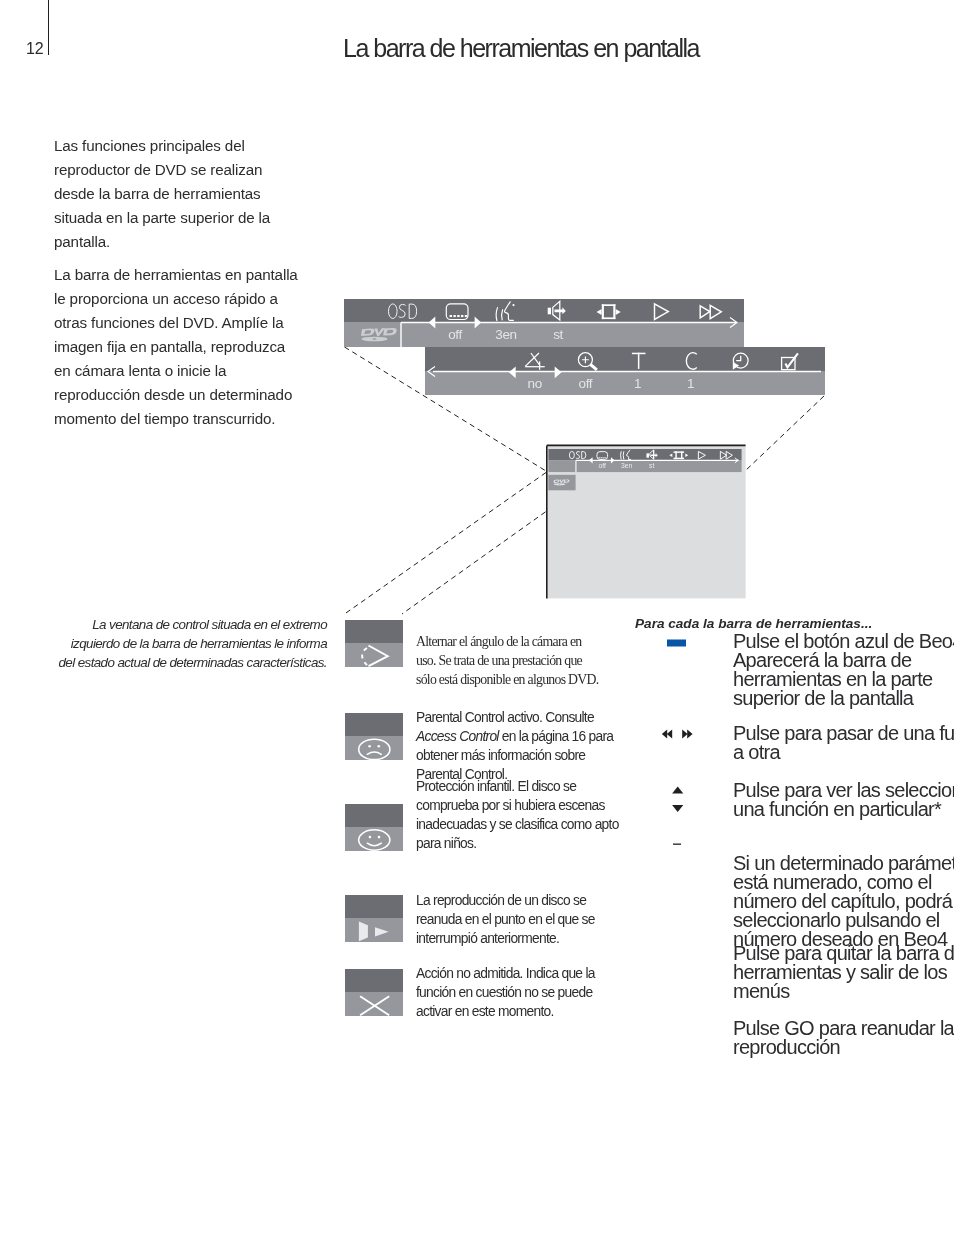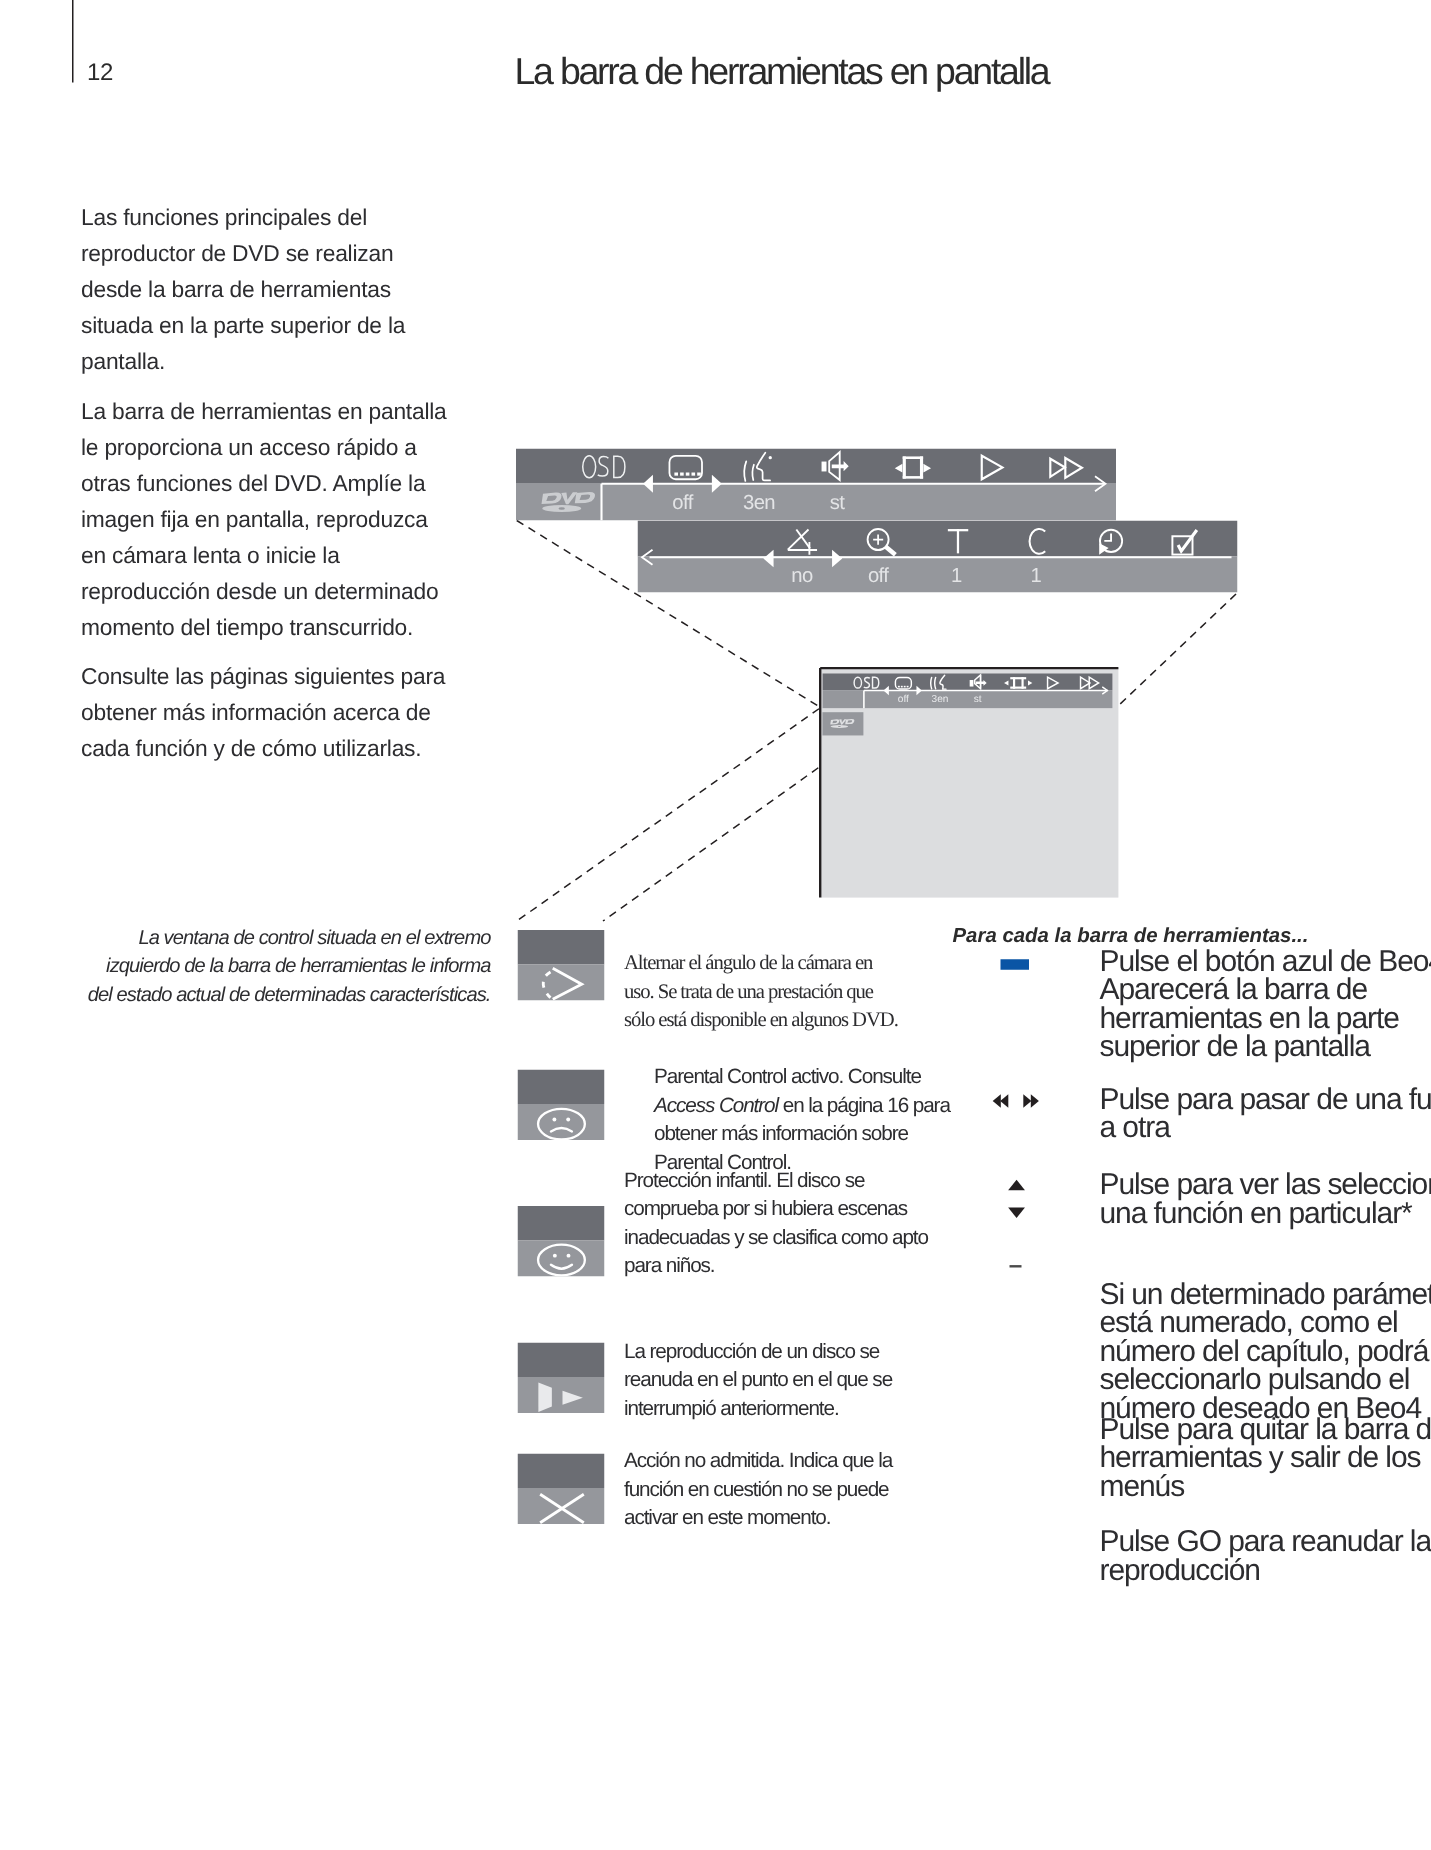--- a/index.html
+++ b/index.html
@@ -4,21 +4,21 @@
 <title>La barra de herramientas en pantalla</title>
 <style>
   html,body{margin:0;padding:0;}
   body{width:954px;height:1233px;background:#ffffff;
        font-family:"Liberation Sans",sans-serif;color:#3b3b3d;
        -webkit-font-smoothing:antialiased;text-rendering:optimizeLegibility;}
   .page{position:relative;width:954px;height:1233px;overflow:hidden;background:#fff;}
   .abs{position:absolute;}
 
   
-  #page-number{left:26px;top:40px;font-size:16px;color:#2b2b2b;letter-spacing:-0.2px;margin-left:32px;}
+  #page-number{left:26px;top:40px;font-size:16px;color:#2b2b2b;letter-spacing:-0.2px;}
   #page-rule{left:48px;top:0;width:1.1px;height:54.5px;background:#231f20;}
   #page-title{left:343px;top:34px;font-size:25px;letter-spacing:-1.5px;color:#2b2b2b;}
 
   
   #intro{left:54px;top:134px;font-size:15.2px;letter-spacing:-0.15px;line-height:24px;color:#2d2d30;white-space:nowrap;}
   #intro p{margin:0 0 9px 0;}
 
   
   #caption{left:46px;top:615px;width:281px;font-size:13.4px;letter-spacing:-0.6px;line-height:19px;
            font-style:italic;text-align:right;color:#2d2d30;white-space:nowrap;}
@@ -37,21 +37,20 @@
 
 <div class="page">
 
   <div class="abs" id="page-number">12</div>
   <div class="abs" id="page-rule"></div>
   <h1 class="abs" id="page-title" style="margin:0;font-weight:normal;">La barra de herramientas en pantalla</h1>
 
   <div class="abs" id="intro">
     <p>Las funciones principales del<br>reproductor de DVD se realizan<br>desde la barra de herramientas<br>situada en la parte superior de la<br>pantalla.</p>
     <p>La barra de herramientas en pantalla<br>le proporciona un acceso rápido a<br>otras funciones del DVD. Amplíe la<br>imagen fija en pantalla, reproduzca<br>en cámara lenta o inicie la<br>reproducción desde un determinado<br>momento del tiempo transcurrido.</p>
-    <p>Consulte las páginas siguientes para<br>obtener más información acerca de<br>cada función y de cómo utilizarlas.</p>
   </div>
 
   <div class="abs" id="caption">La ventana de control situada en el extremo<br>izquierdo de la barra de herramientas le informa<br>del estado actual de determinadas características.</div>
 
   <svg class="abs" id="leaders" width="954" height="1233" viewBox="0 0 954 1233">
     <g stroke="#231f20" stroke-width="1" fill="none" stroke-dasharray="5.2 4">
       <path d="M344.5 347 L546 471"></path>
       <path d="M546 472.5 L344.5 614"></path>
       <path d="M575.5 490.5 L402 614"></path>
       <path d="M824 396 L744.5 471.5"></path>
@@ -269,21 +268,21 @@
     <rect x="0" y="23" width="58" height="24" fill="#95979c"></rect>
     <g fill="none" stroke="#fff" stroke-width="1.55">
       <ellipse cx="29.3" cy="36.4" rx="15.6" ry="10.2"></ellipse>
       <path d="M22.3 41.3 q7 -4.6 14 0" stroke-width="1.55" stroke-linecap="round"></path>
     </g>
     <g fill="#fff">
         <circle cx="24.6" cy="33.3" r="1.3"></circle>
         <circle cx="33.8" cy="33.3" r="1.3"></circle>
       </g>
   </svg>
-  <div class="irow-text" style="left:416px;top:708px;margin-left:20px;">Parental Control activo. Consulte<br><i>Access Control</i> en la página 16 para<br>obtener más información sobre<br>Parental Control.</div>
+  <div class="irow-text" style="left:416px;top:708px;">Parental Control activo. Consulte<br><i>Access Control</i> en la página 16 para<br>obtener más información sobre<br>Parental Control.</div>
 
   <svg class="abs" style="left:345px;top:803.8px;" width="58" height="47" viewBox="0 0 58 47">
     <rect x="0" y="0" width="58" height="23" fill="#6b6d73"></rect>
     <rect x="0" y="23" width="58" height="24" fill="#95979c"></rect>
     <g fill="none" stroke="#fff" stroke-width="1.55">
       <ellipse cx="29.3" cy="36" rx="15.6" ry="10.2"></ellipse>
       <path d="M22.3 39.2 q7 5.2 14 0" stroke-width="1.55" stroke-linecap="round"></path>
     </g>
     <g fill="#fff">
         <circle cx="24.9" cy="33.1" r="1.3"></circle>

